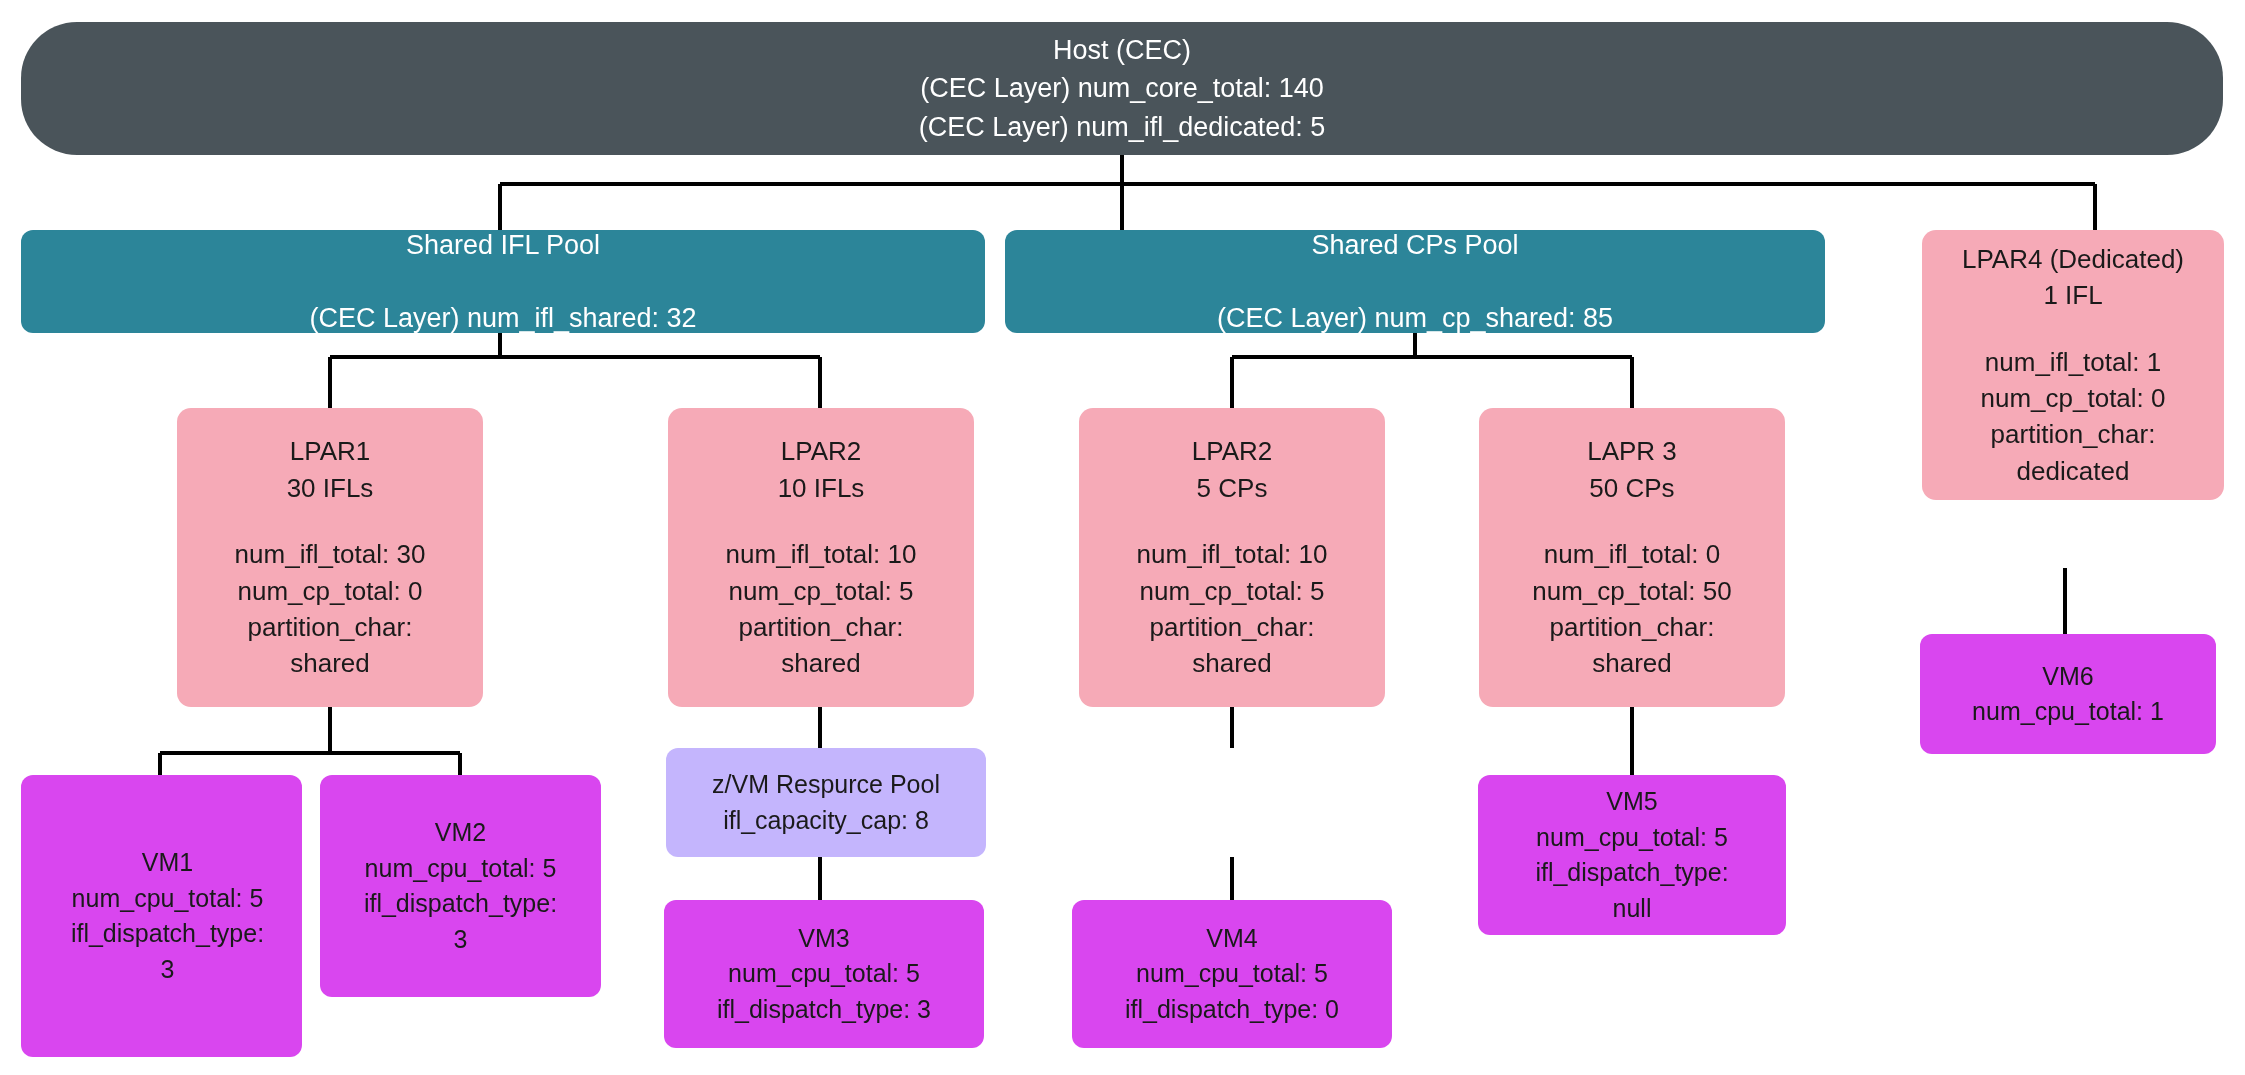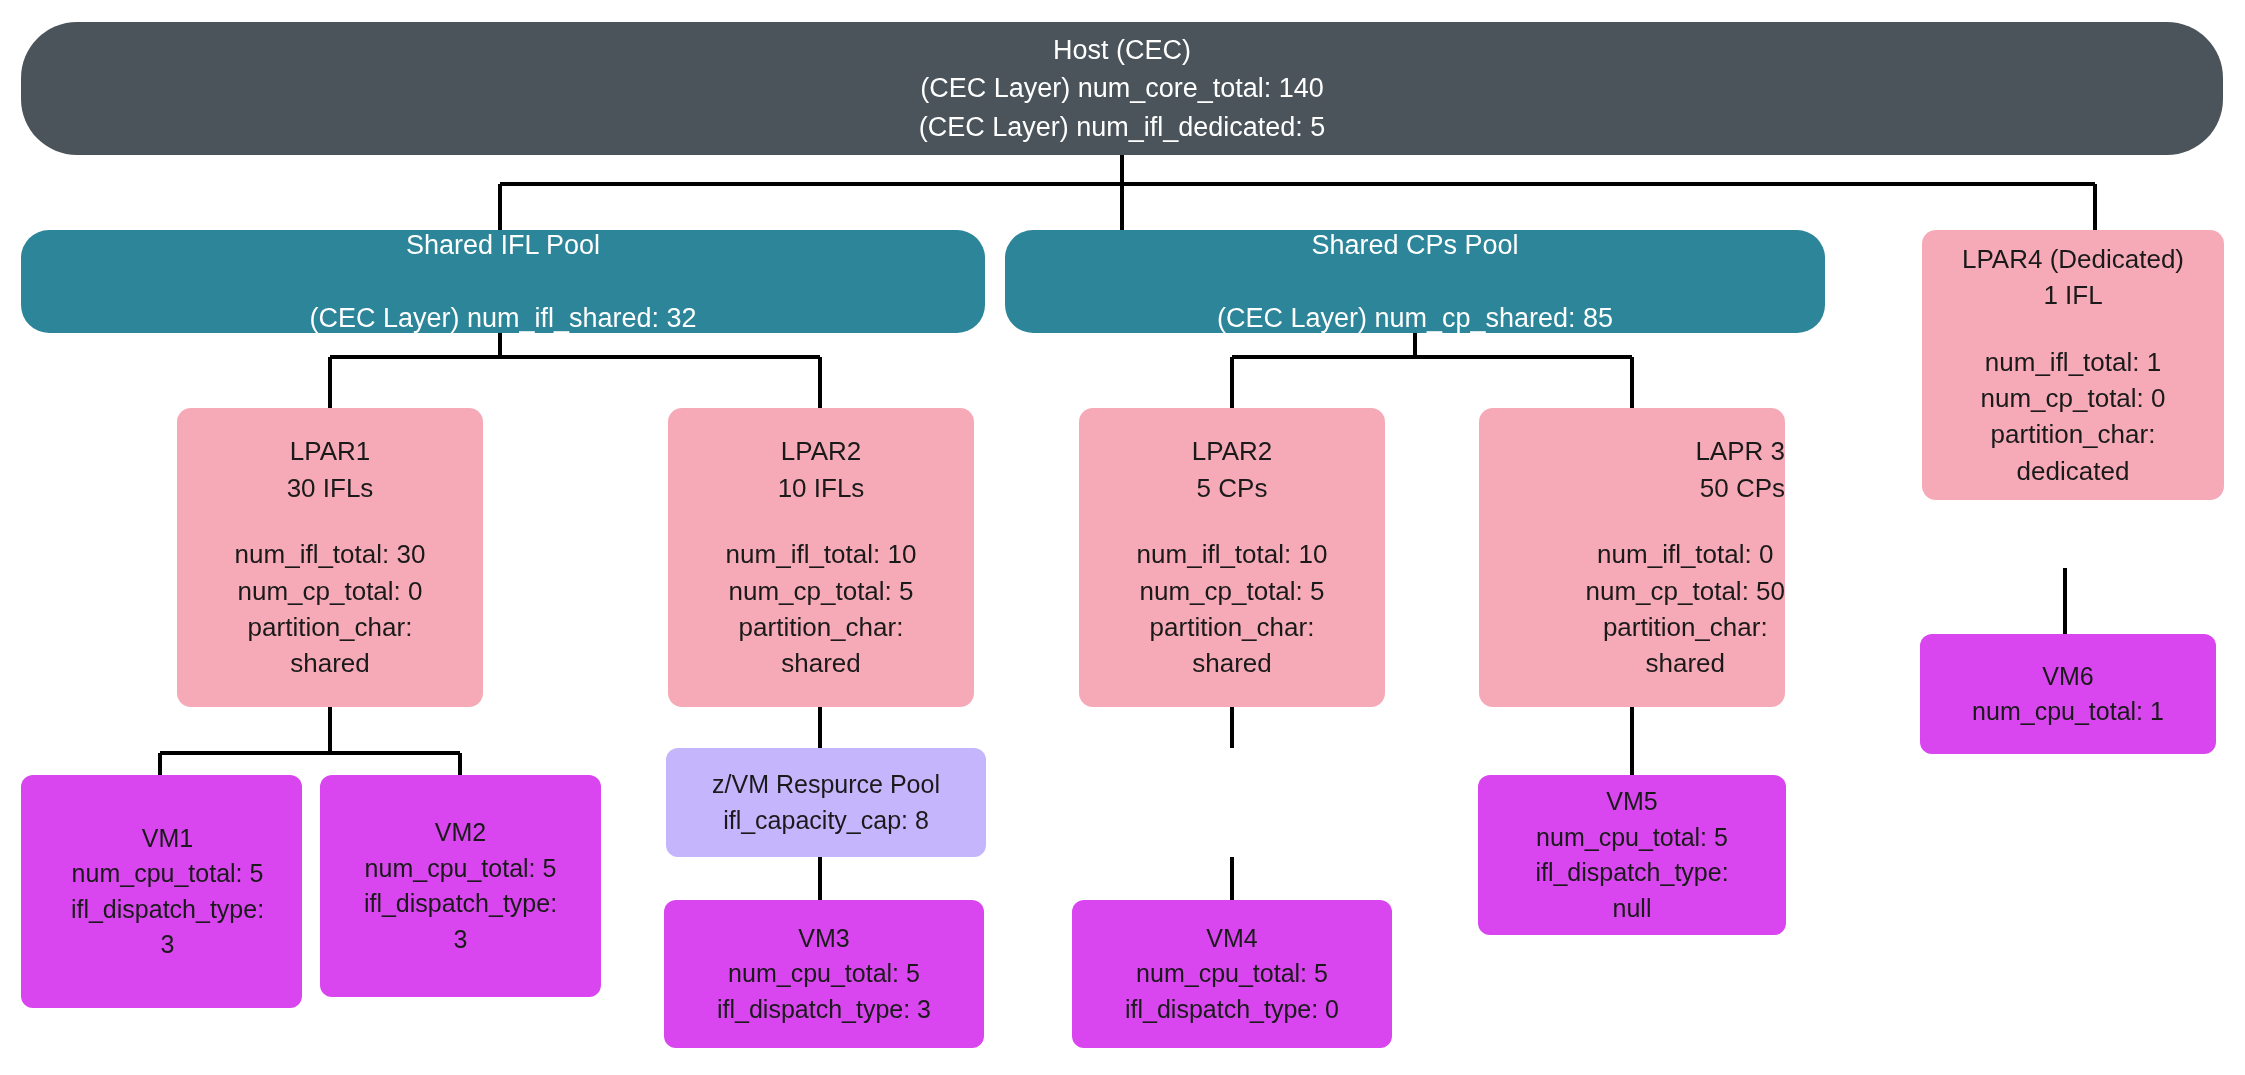--- a/index.html
+++ b/index.html
@@ -3,21 +3,21 @@
 <meta charset="utf-8">
 <style>
   html,body{margin:0;padding:0;background:#ffffff;}
   body{width:2245px;height:1075px;font-family:"Liberation Sans",sans-serif;overflow:hidden;}
   #canvas{position:relative;width:2245px;height:1075px;}
   .node{position:absolute;box-sizing:border-box;display:flex;flex-direction:column;
         align-items:center;justify-content:center;text-align:center;}
   .node .ttl{white-space:pre-line;}
   .node .body{white-space:pre-line;}
   .host{background:#4a545a;color:#ffffff;border-radius:56px;font-size:27px;line-height:1.42;}
-  .pool{background:#2c8599;color:#ffffff;border-radius:28px;font-size:27px;line-height:1.42;gap:34px;}
+  .pool{background:#2c8599;color:#ffffff;border-radius:12px;font-size:27px;line-height:1.42;gap:34px;}
   .lpar{background:#f6aab7;color:#1a1a1a;border-radius:14px;font-size:26px;line-height:1.4;}
   .zvm{background:#c4b5fd;color:#1a1a1a;border-radius:12px;font-size:25px;line-height:1.42;}
   .vm{background:#d946ef;color:#1a1a1a;border-radius:12px;font-size:25px;line-height:1.42;}
   .gap{height:30px;}
   svg.links{position:absolute;left:0;top:0;width:2245px;height:1075px;pointer-events:none;}
   svg.links path,svg.links line{stroke:#000000;stroke-width:4;fill:none;}
 </style>
 </head>
 <body>
 
@@ -106,37 +106,37 @@
   <div class="node lpar" style="left:1079px;top:408px;width:306px;height:299px;">
     <div class="ttl">LPAR2</div>
     <div class="ttl">5 CPs</div>
     <div class="gap"></div>
     <div class="body">num_ifl_total: 10
 num_cp_total: 5
 partition_char:
 shared</div>
   </div>
 
-  <div class="node lpar" style="left:1479px;top:408px;width:306px;height:299px;align-items:flex-end;">
+  <div class="node lpar" style="left:1479px;top:408px;width:306px;height:299px;">
     <div class="ttl">LAPR 3</div>
     <div class="ttl">50 CPs</div>
     <div class="gap"></div>
     <div class="body">num_ifl_total: 0
 num_cp_total: 50
 partition_char:
 shared</div>
   </div>
 
   <div class="node zvm" style="left:666px;top:748px;width:320px;height:109px;">
     <div class="ttl">z/VM Respurce Pool</div>
     <div class="body">ifl_capacity_cap: 8</div>
   </div>
 
 
-  <div class="node vm" style="left:21px;top:775px;width:281px;height:233px;padding-left:12px;">
+  <div class="node vm" style="left:21px;top:775px;width:281px;height:282px;padding-left:12px;">
     <div class="ttl">VM1</div>
     <div class="body">num_cpu_total: 5
 ifl_dispatch_type:
 3</div>
   </div>
 
   <div class="node vm" style="left:320px;top:775px;width:281px;height:222px;">
     <div class="ttl">VM2</div>
     <div class="body">num_cpu_total: 5
 ifl_dispatch_type:

